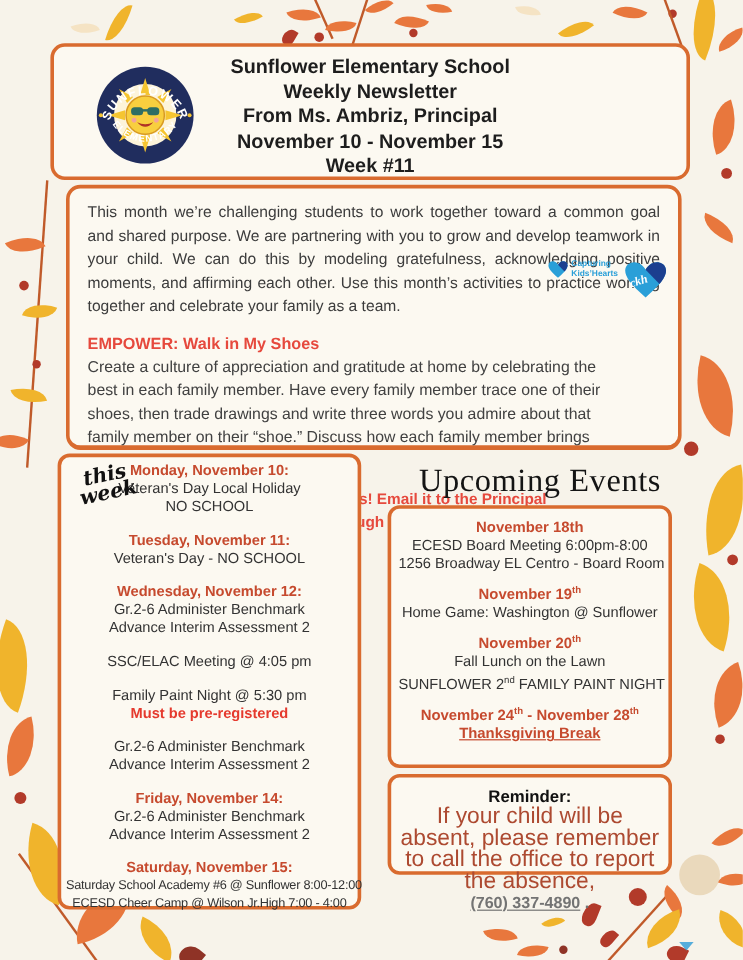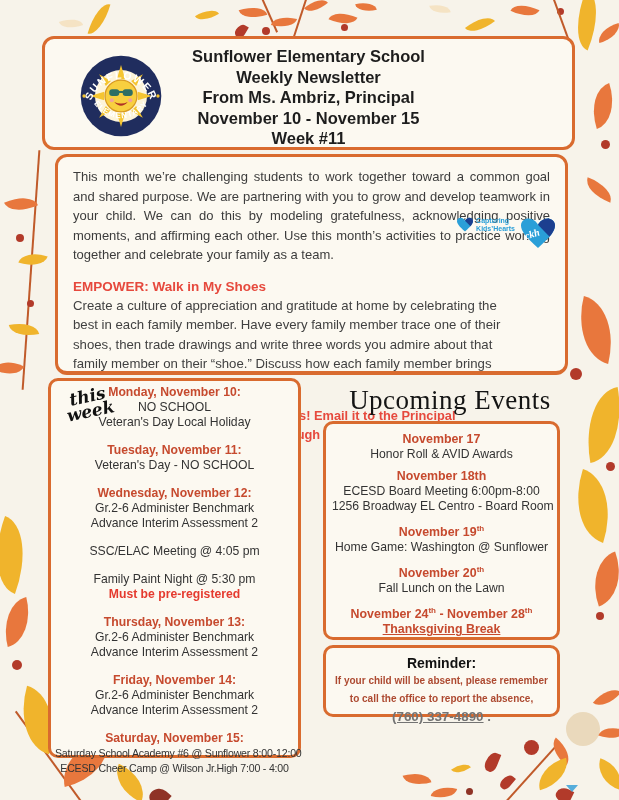--- a/index.html
+++ b/index.html
@@ -52,23 +52,23 @@
   .week-badge span { display:block; }
 
   .events-title { position:absolute; left:330px; top:385px; width:240px; z-index:1; text-align:center; font-family:"Liberation Serif", serif; font-size:27px; color:#141414; letter-spacing:0.5px; }
   .events-box { left:323px; top:421px; width:237px; height:219px; border-radius:10px; padding:8px 6px; text-align:center; }
   .ev-item { margin-bottom:7px; }
   .ev-date { font-weight:bold; font-size:12.4px; color:#c64a2e; line-height:15px; }
   .ev-line { font-size:12.2px; color:#333; line-height:15px; white-space:nowrap; }
   .ev-break { text-decoration:underline; font-weight:bold; color:#c64a2e; font-size:12.4px; line-height:15px; }
   .sup { vertical-align:super; font-size:8px; }
 
-  .reminder-box { left:323px; top:645px; width:237px; height:72px; border-radius:10px; padding:7px 6px; text-align:center; }
+  .reminder-box { left:323px; top:645px; width:237px; height:84px; border-radius:10px; padding:7px 6px; text-align:center; }
   .rem-title { font-weight:bold; font-size:14px; color:#111; line-height:17px; }
-  .rem-body { font-weight:bold; font-size:10px; color:#ad4a31; line-height:18px; }
+  .rem-body { font-weight:normal; font-size:19px; color:#ad4a31; line-height:18px; }
   .rem-phone-row { font-weight:bold; font-size:13.4px; color:#737373; line-height:18px; }
   .rem-phone-row .phone { text-decoration:underline; cursor:pointer; }
 </style>
 </head>
 <body>
 
 <div class="page">
 
   <div class="decor" aria-hidden="true">
 
@@ -217,22 +217,22 @@
   </div>
 
   <div class="box schedule-box">
     <div class="week-badge">
       <span>this</span>
       <span>week</span>
     </div>
 
     <div class="sch-block">
       <div class="sch-head">Monday, November 10:</div>
+      <div class="sch-line">Veteran's Day Local Holiday</div>
       <div class="sch-line">NO SCHOOL</div>
-      <div class="sch-line">Veteran's Day Local Holiday</div>
     </div>
 
     <div class="sch-block">
       <div class="sch-head">Tuesday, November 11:</div>
       <div class="sch-line">Veteran's Day - NO SCHOOL</div>
     </div>
 
     <div class="sch-block">
       <div class="sch-head">Wednesday, November 12:</div>
       <div class="sch-line">Gr.2-6 Administer Benchmark</div>
@@ -242,60 +242,56 @@
     <div class="sch-block">
       <div class="sch-line">SSC/ELAC Meeting @ 4:05 pm</div>
     </div>
 
     <div class="sch-block">
       <div class="sch-line">Family Paint Night @ 5:30 pm</div>
       <div class="sch-note">Must be pre-registered</div>
     </div>
 
     <div class="sch-block">
-      <div class="sch-head">Thursday, November 13:</div>
       <div class="sch-line">Gr.2-6 Administer Benchmark</div>
       <div class="sch-line">Advance Interim Assessment 2</div>
     </div>
 
     <div class="sch-block">
       <div class="sch-head">Friday, November 14:</div>
       <div class="sch-line">Gr.2-6 Administer Benchmark</div>
       <div class="sch-line">Advance Interim Assessment 2</div>
     </div>
 
     <div class="sch-block">
       <div class="sch-head">Saturday, November 15:</div>
       <div class="sch-line tight">Saturday School Academy #6 @ Sunflower 8:00-12:00</div>
       <div class="sch-line tight">ECESD Cheer Camp @ Wilson Jr.High 7:00 - 4:00</div>
     </div>
   </div>
 
   <div class="events-title">Upcoming Events</div>
 
   <div class="box events-box">
-    <div class="ev-item">
-      <div class="ev-date">November 17</div>
-      <div class="ev-line">Honor Roll &amp; AVID Awards</div>
-    </div>
 
     <div class="ev-item">
       <div class="ev-date">November 18th</div>
       <div class="ev-line">ECESD Board Meeting 6:00pm-8:00</div>
       <div class="ev-line">1256 Broadway EL Centro - Board Room</div>
     </div>
 
     <div class="ev-item">
       <div class="ev-date"><span>November 19</span><span class="sup">th</span></div>
       <div class="ev-line">Home Game: Washington @ Sunflower</div>
     </div>
 
     <div class="ev-item">
       <div class="ev-date"><span>November 20</span><span class="sup">th</span></div>
       <div class="ev-line">Fall Lunch on the Lawn</div>
+      <div class="ev-line"><span>SUNFLOWER 2</span><span class="sup">nd</span><span> FAMILY PAINT NIGHT</span></div>
     </div>
 
     <div class="ev-item">
       <div class="ev-date"><span>November 24</span><span class="sup">th</span><span> - November 28</span><span class="sup">th</span></div>
       <div class="ev-break">Thanksgiving Break</div>
     </div>
   </div>
 
   <div class="box reminder-box">
     <div class="rem-title">Reminder:</div>

